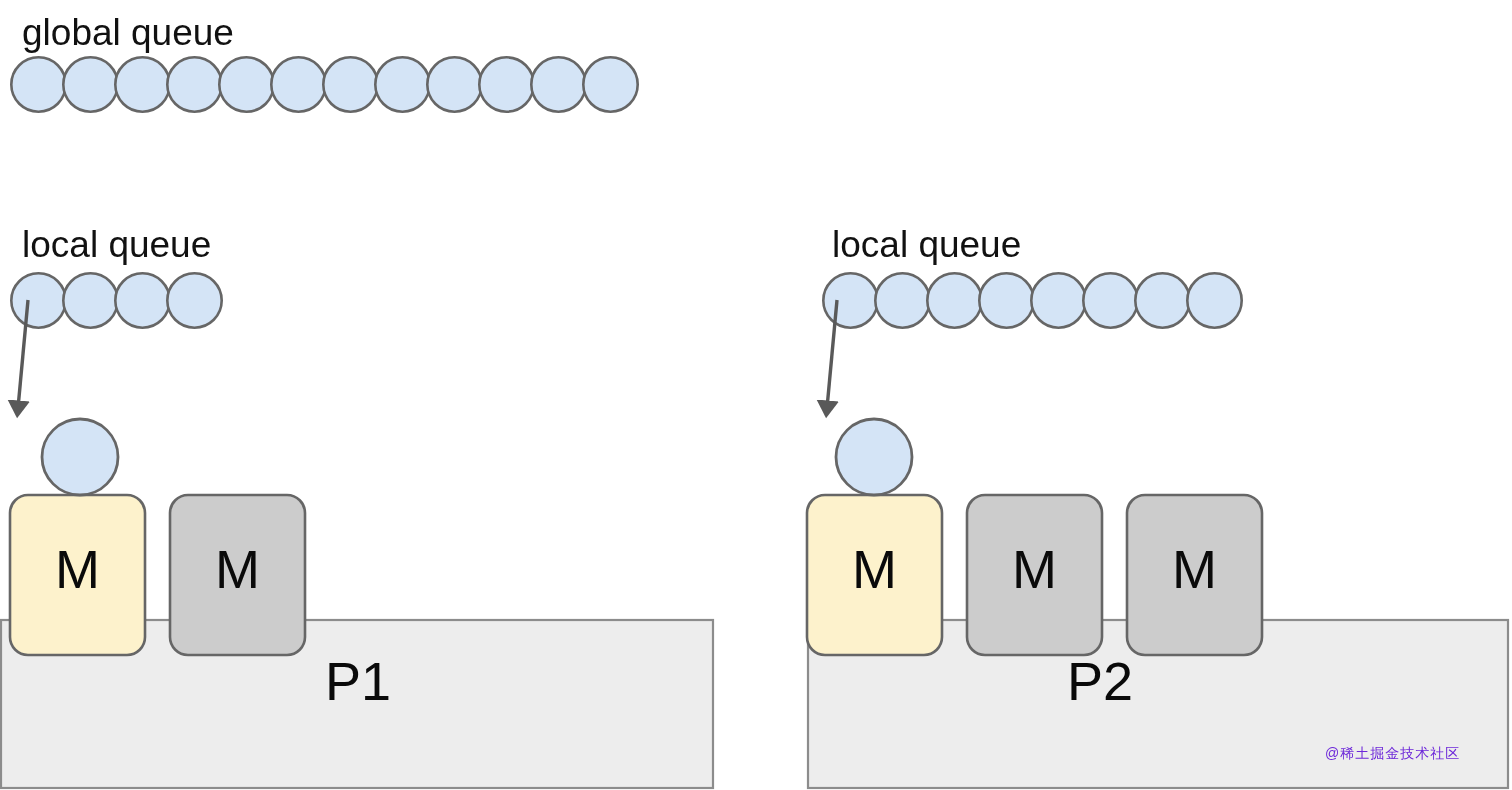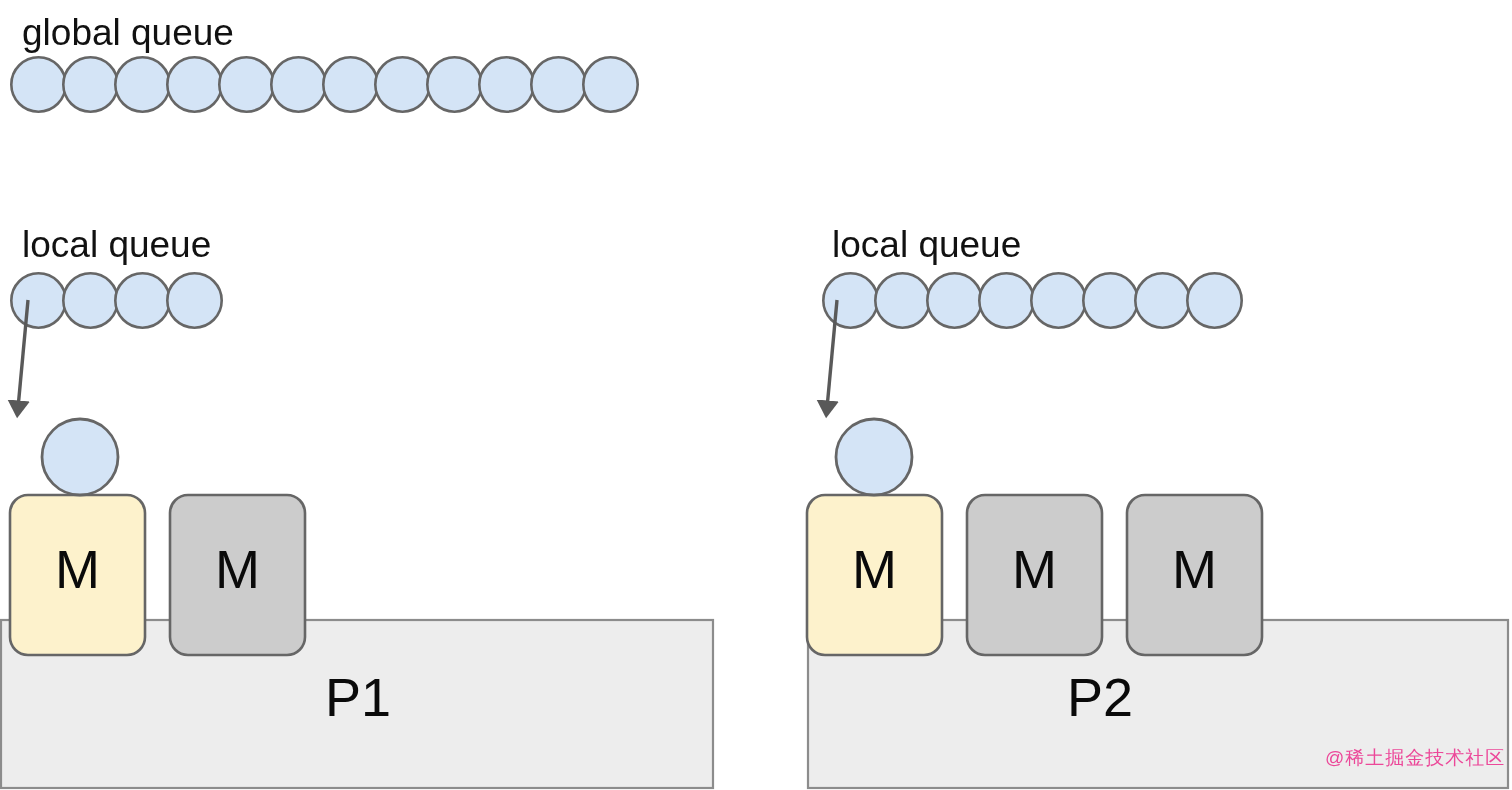--- a/index.html
+++ b/index.html
@@ -49,27 +49,26 @@
   }
   .p-letter {
     position: absolute;
     font-family: "Liberation Sans", sans-serif;
     font-size: 54px;
     font-weight: 400;
     color: #0a0a0a;
     text-align: center;
     line-height: 1;
     white-space: nowrap;
-    margin-top: 16px;
   }
   .watermark {
     position: absolute;
     font-family: "Liberation Sans", sans-serif;
-    font-size: 19px;
-    color: #ec4899;
+    font-size: 14px;
+    color: #6d28d9;
     white-space: nowrap;
     letter-spacing: 1px;
   }
 </style>
 </head>
 <body>
 
 <div id="stage">
   <svg id="scene" viewBox="0 0 1512 790" xmlns="http://www.w3.org/2000/svg">
     <defs>

